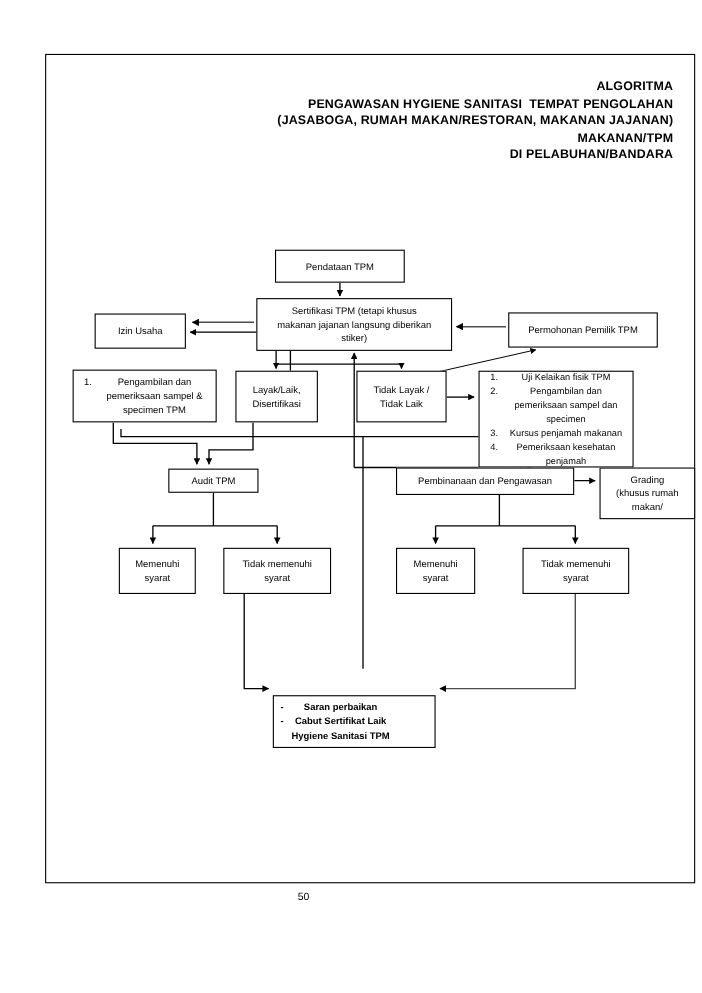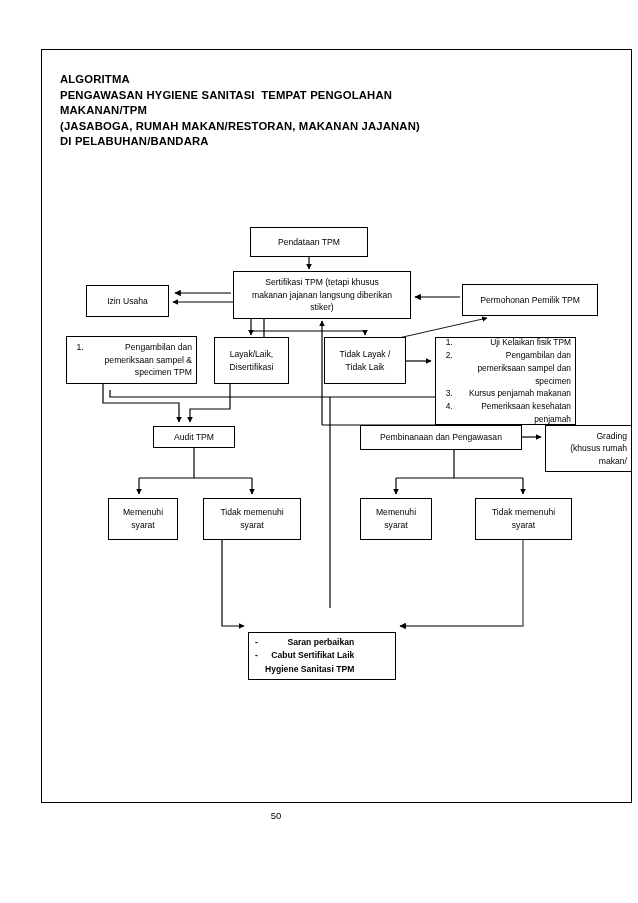--- a/index.html
+++ b/index.html
@@ -33,21 +33,21 @@
     border: 1.5px solid #000000;
     box-sizing: border-box;
   }
 
   
   .title-block {
     position: absolute;
     left: 60px;
     top: 72px;
     width: 552px;
-    text-align: left;
+    text-align: right;
     font-weight: bold;
     font-size: 11.3px;
     line-height: 15.5px;
     letter-spacing: 0.15px;
   }
   .title-block div { white-space: pre; }
 
   
   .wires {
     position: absolute;
@@ -66,21 +66,21 @@
     font-size: 8.6px;
     line-height: 12.6px;
     display: flex;
     align-items: center;
     justify-content: center;
     text-align: center;
     padding: 6px 4px;
   }
   .node.left-align {
     justify-content: flex-start;
-    text-align: right;
+    text-align: center;
   }
   .node .txt { width: 100%; }
 
   
   ol.numlist {
     margin: 0;
     padding: 0 0 0 15px;
     list-style-position: outside;
   }
   ol.numlist li {
@@ -142,22 +142,22 @@
 </head>
 <body>
 
 <div id="page">
 
   <div class="frame"></div>
 
   <div class="title-block">
     <div>ALGORITMA</div>
     <div>PENGAWASAN HYGIENE SANITASI  TEMPAT PENGOLAHAN</div>
+    <div>(JASABOGA, RUMAH MAKAN/RESTORAN, MAKANAN JAJANAN)</div>
     <div>MAKANAN/TPM</div>
-    <div>(JASABOGA, RUMAH MAKAN/RESTORAN, MAKANAN JAJANAN)</div>
     <div>DI PELABUHAN/BANDARA</div>
   </div>
 
   <svg class="wires" viewBox="0 0 638 903" width="638" height="903">
     <defs>
       <marker id="ah-dark" viewBox="0 0 10 10" refX="9" refY="5" markerWidth="5" markerHeight="5" orient="auto-start-reverse">
         <path d="M 0 0 L 10 5 L 0 10 z" fill="#000000"></path>
       </marker>
       <marker id="ah-gray" viewBox="0 0 10 10" refX="9" refY="5" markerWidth="5" markerHeight="5" orient="auto-start-reverse">
         <path d="M 0 0 L 10 5 L 0 10 z" fill="#000000"></path>

